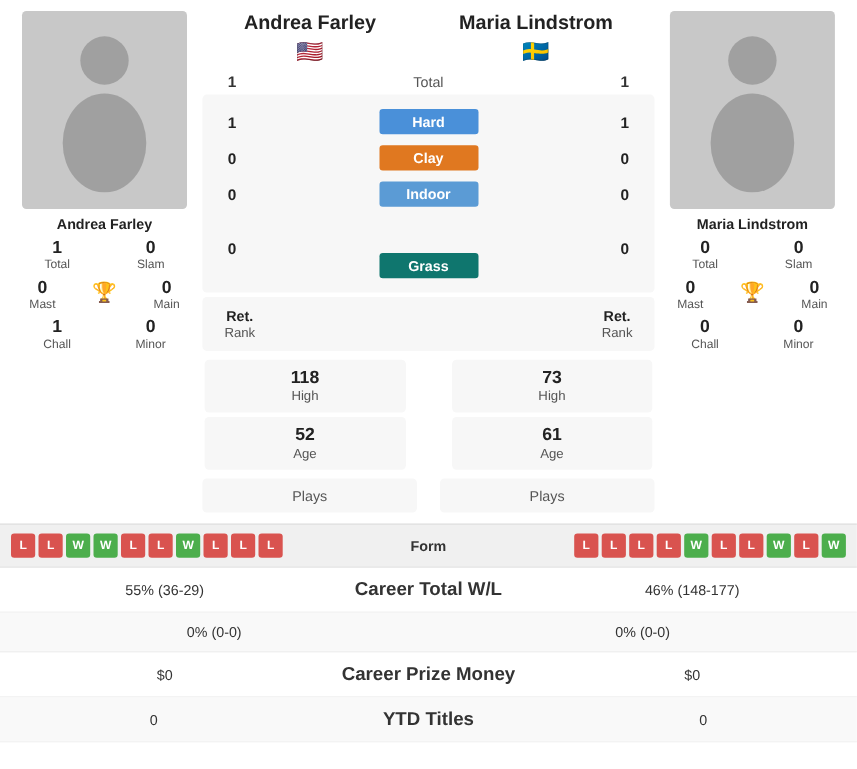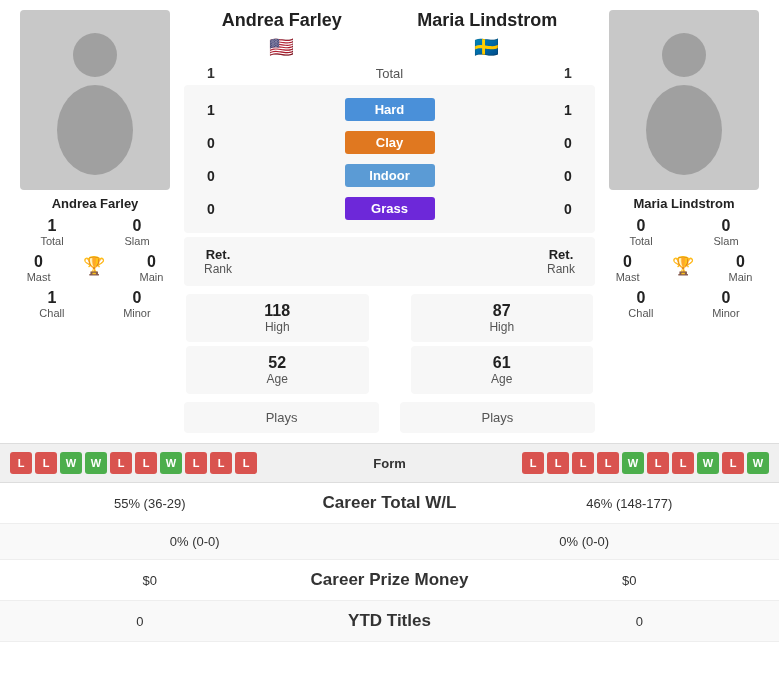--- a/index.html
+++ b/index.html
@@ -150,21 +150,21 @@
       color: #fff;
       font-size: 13px;
       font-weight: bold;
       text-align: center;
       width: 90px;
     }
 
     .badge-hard { background: #4a90d9; }
     .badge-clay { background: #e07820; }
     .badge-indoor { background: #5b9bd5; }
-    .badge-grass { background: #6d28d9; }
+    .badge-grass { background: #0f766e; margin-top: 32px; }
 
     .rank-section {
       display: flex;
       width: 100%;
       justify-content: space-between;
       background: #f7f7f7;
       border-radius: 4px;
       padding: 10px 20px;
       margin-bottom: 4px;
     }
@@ -428,21 +428,21 @@
         </div>
       </div>
 
       <div style="display:flex; width:100%; gap:4px; margin-top:4px;">
         <div class="high-age-box">
           <span class="high-age-value">118</span>
           <span class="high-age-label">High</span>
         </div>
         <div style="width:30px;"></div>
         <div class="high-age-box">
-          <span class="high-age-value">87</span>
+          <span class="high-age-value">73</span>
           <span class="high-age-label">High</span>
         </div>
       </div>
 
       <div style="display:flex; width:100%; gap:4px; margin-top:4px;">
         <div class="high-age-box">
           <span class="high-age-value">52</span>
           <span class="high-age-label">Age</span>
         </div>
         <div style="width:30px;"></div>

